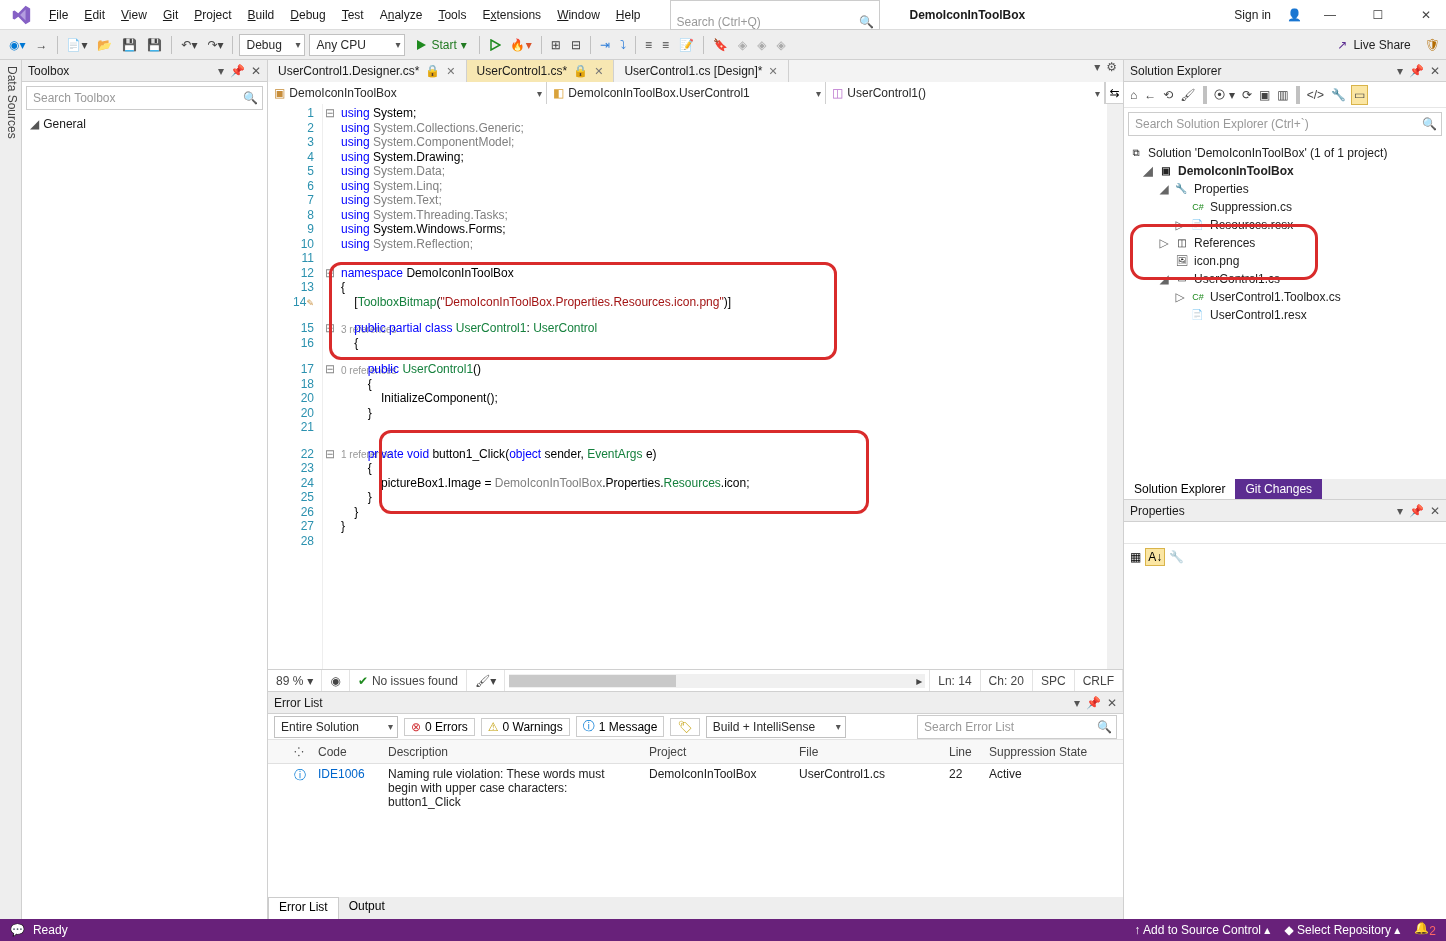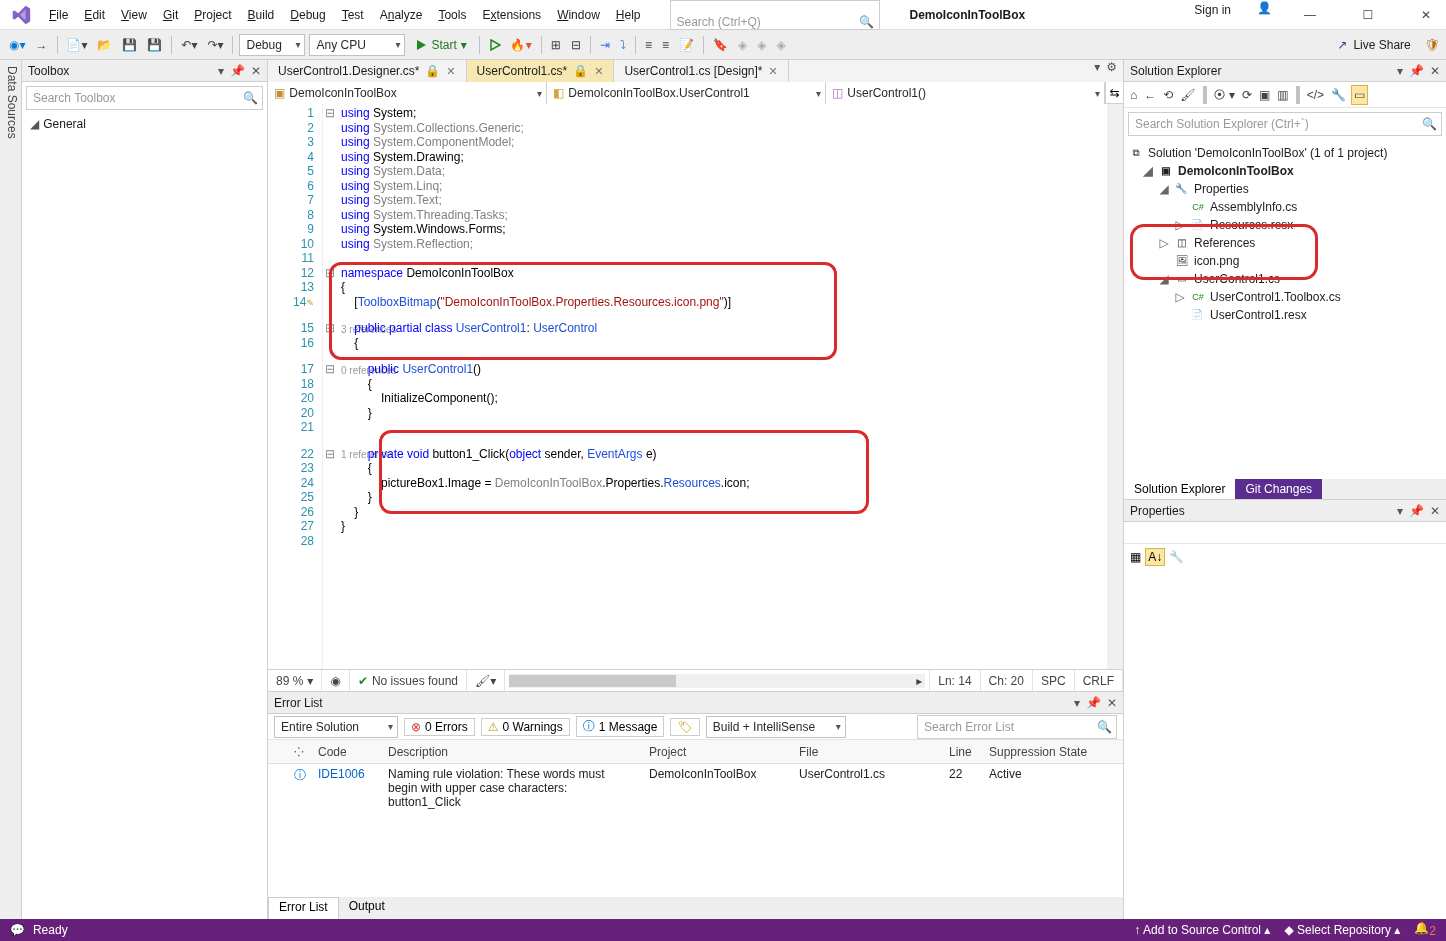--- a/index.html
+++ b/index.html
@@ -5,21 +5,21 @@
 *{margin:0;padding:0;box-sizing:border-box;font-family:"Segoe UI",Tahoma,sans-serif;font-size:12px;user-select:none}
 html,body{width:1446px;height:941px;overflow:hidden;background:#fff}
 .titlebar{height:30px;background:#fff;display:flex;align-items:center;border-bottom:1px solid #ddd}
 .vs-logo{width:22px;height:22px;margin:0 10px}
 .menu{display:flex;gap:2px}
 .menu span{padding:4px 7px;color:#1a1a1a;cursor:pointer}
 .menu span u{text-decoration:underline}
 .title-search{margin-left:22px;width:210px;height:30px;border:1px solid #ccc;padding:16px 22px 2px 6px;font-size:12px;position:relative;color:#999;display:flex;align-items:center}
 .title-search .mag{position:absolute;right:4px;color:#666}
 .project-name{margin-left:20px;padding:2px 10px;color:#1a1a1a;font-weight:600}
-.title-right{margin-left:auto;display:flex;gap:18px}
+.title-right{margin-left:auto;display:flex;align-items:center;gap:8px}
 .signin{padding:2px 8px;color:#222}
 .win-btn{width:40px;height:28px;display:flex;align-items:center;justify-content:center;color:#444}
 .toolbar{height:30px;background:#eee;display:flex;align-items:center;gap:4px;padding:0 6px;border-bottom:1px solid #d0d0d0}
 .tbtn{padding:2px 3px;color:#444;display:flex;align-items:center}
 .sep{width:1px;height:18px;background:#c1c1c1;margin:0 2px}
 .combo{height:22px;border:1px solid #c1c1c1;background:#fff;padding:0 18px 0 6px;display:flex;align-items:center;position:relative;color:#2a2a2a}
 .combo::after{content:"▾";position:absolute;right:4px;color:#555;font-size:10px}
 .start-btn{display:flex;align-items:center;gap:4px;padding:2px 6px;color:#217a21}
 .start-btn svg{width:12px;height:12px}
 .body{display:flex;height:calc(941px - 30px - 30px - 22px)}
@@ -36,21 +36,21 @@
 .tab{padding:2px 10px;display:flex;align-items:center;gap:6px;color:#1a1a1a;border-right:1px solid #d0d0d0}
 .tab.active{background:#f7e7b2}
 .tab .close{color:#777;font-size:11px}
 .tab-tail{margin-left:auto;display:flex;gap:6px;padding:0 6px;color:#555}
 .navbar{height:22px;display:flex;border-bottom:1px solid #d0d0d0}
 .navbar .combo{flex:1;border:none;border-right:1px solid #d0d0d0}
 .editor-wrap{flex:1;display:flex;overflow:hidden;position:relative;background:#fff}
 .gutter{width:55px;text-align:right;padding:2px 8px 2px 2px;color:#2b91af;font-family:Consolas,monospace;font-size:13px;line-height:14.5px;background:#fff;border-right:1px solid #eee}
 .fold{width:14px;background:#fff;font-family:Consolas,monospace;font-size:10px;color:#888;line-height:14.5px;padding-top:2px;text-align:center}
 .code{flex:1;font-family:Consolas,monospace;font-size:13px;line-height:14.5px;padding:2px 4px;white-space:pre;color:#000;position:relative}
-.kw{color:#0000ff}.typ{color:#1d4ed8}.str{color:#a31515}.faded{color:#808080}
+.kw{color:#0000ff}.typ{color:#15803d}.str{color:#a31515}.faded{color:#808080}
 .ref{font-size:10px;color:#999;line-height:12px;display:block;padding-left:0}
 .highlight-box{position:absolute;border:3px solid #d92b2b;border-radius:12px;pointer-events:none}
 .status-strip{height:22px;border-top:1px solid #d0d0d0;display:flex;align-items:center;font-size:11px;color:#444}
 .status-strip .cell{padding:0 8px;border-right:1px solid #e3e3e3;height:100%;display:flex;align-items:center;gap:4px}
 .scrollbar-h{flex:1;height:14px;background:#f0f0f0;position:relative;margin:0 4px}
 .scrollbar-h::before{content:"";position:absolute;left:0;width:40%;top:1px;bottom:1px;background:#c9c9c9}
 .errlist{display:flex;flex-direction:column;border-top:1px solid #d0d0d0}
 .err-toolbar{height:26px;display:flex;align-items:center;gap:6px;padding:0 6px;background:#fff;border-bottom:1px solid #e3e3e3}
 .pill{border:1px solid #ccc;padding:1px 6px;display:flex;align-items:center;gap:4px}
 .err-table{flex:1;overflow:auto;font-size:12px}
@@ -432,21 +432,21 @@
         <div class="tree-row " style="padding-left:32px">
     <span class="exp">◢</span>
     <span class="iconbox">🔧</span>
     <span>Properties</span>
         </div>
         <div class="tree-row " style="padding-left:48px">
     <span class="exp"></span>
     <span class="iconbox">
             <span style="color:#1f8a1f;font-size:9px">C#</span>
           </span>
-    <span>AssemblyInfo.cs</span>
+    <span>Suppression.cs</span>
         </div>
         <div class="tree-row " style="padding-left:48px">
     <span class="exp">▷</span>
     <span class="iconbox">📄</span>
     <span>Resources.resx</span>
         </div>
         <div class="tree-row " style="padding-left:32px">
     <span class="exp">▷</span>
     <span class="iconbox">◫</span>
     <span>References</span>

